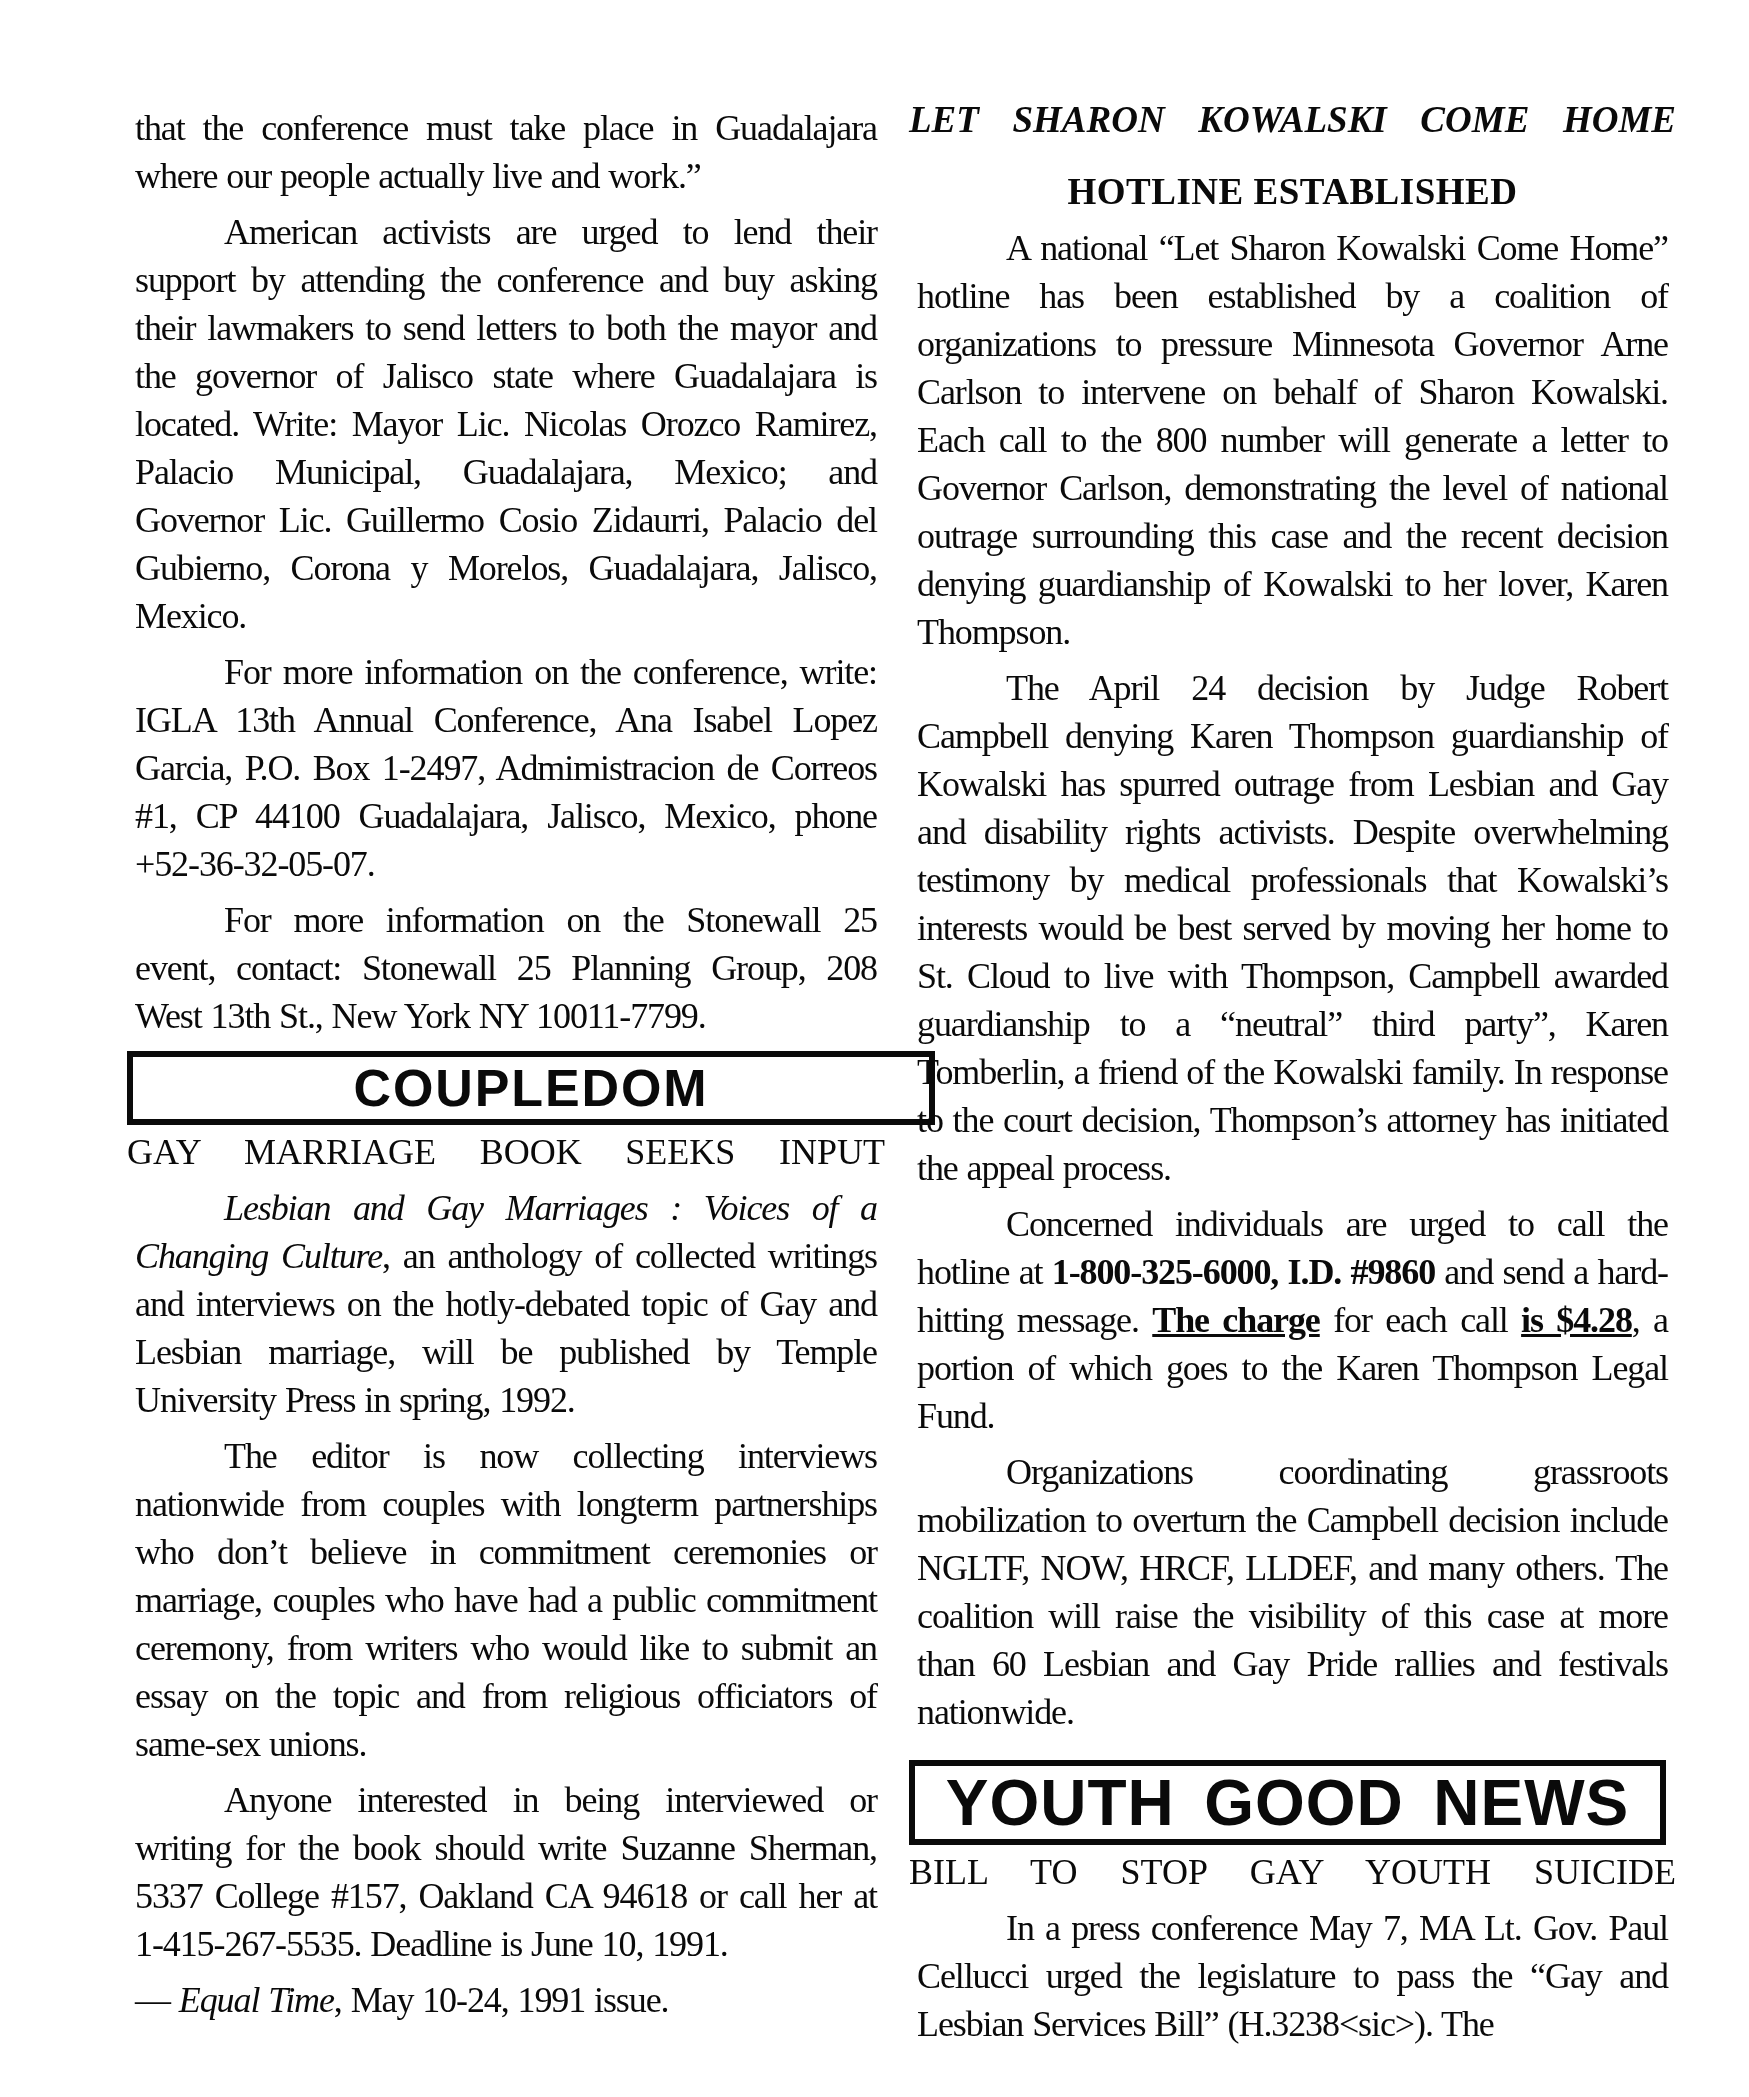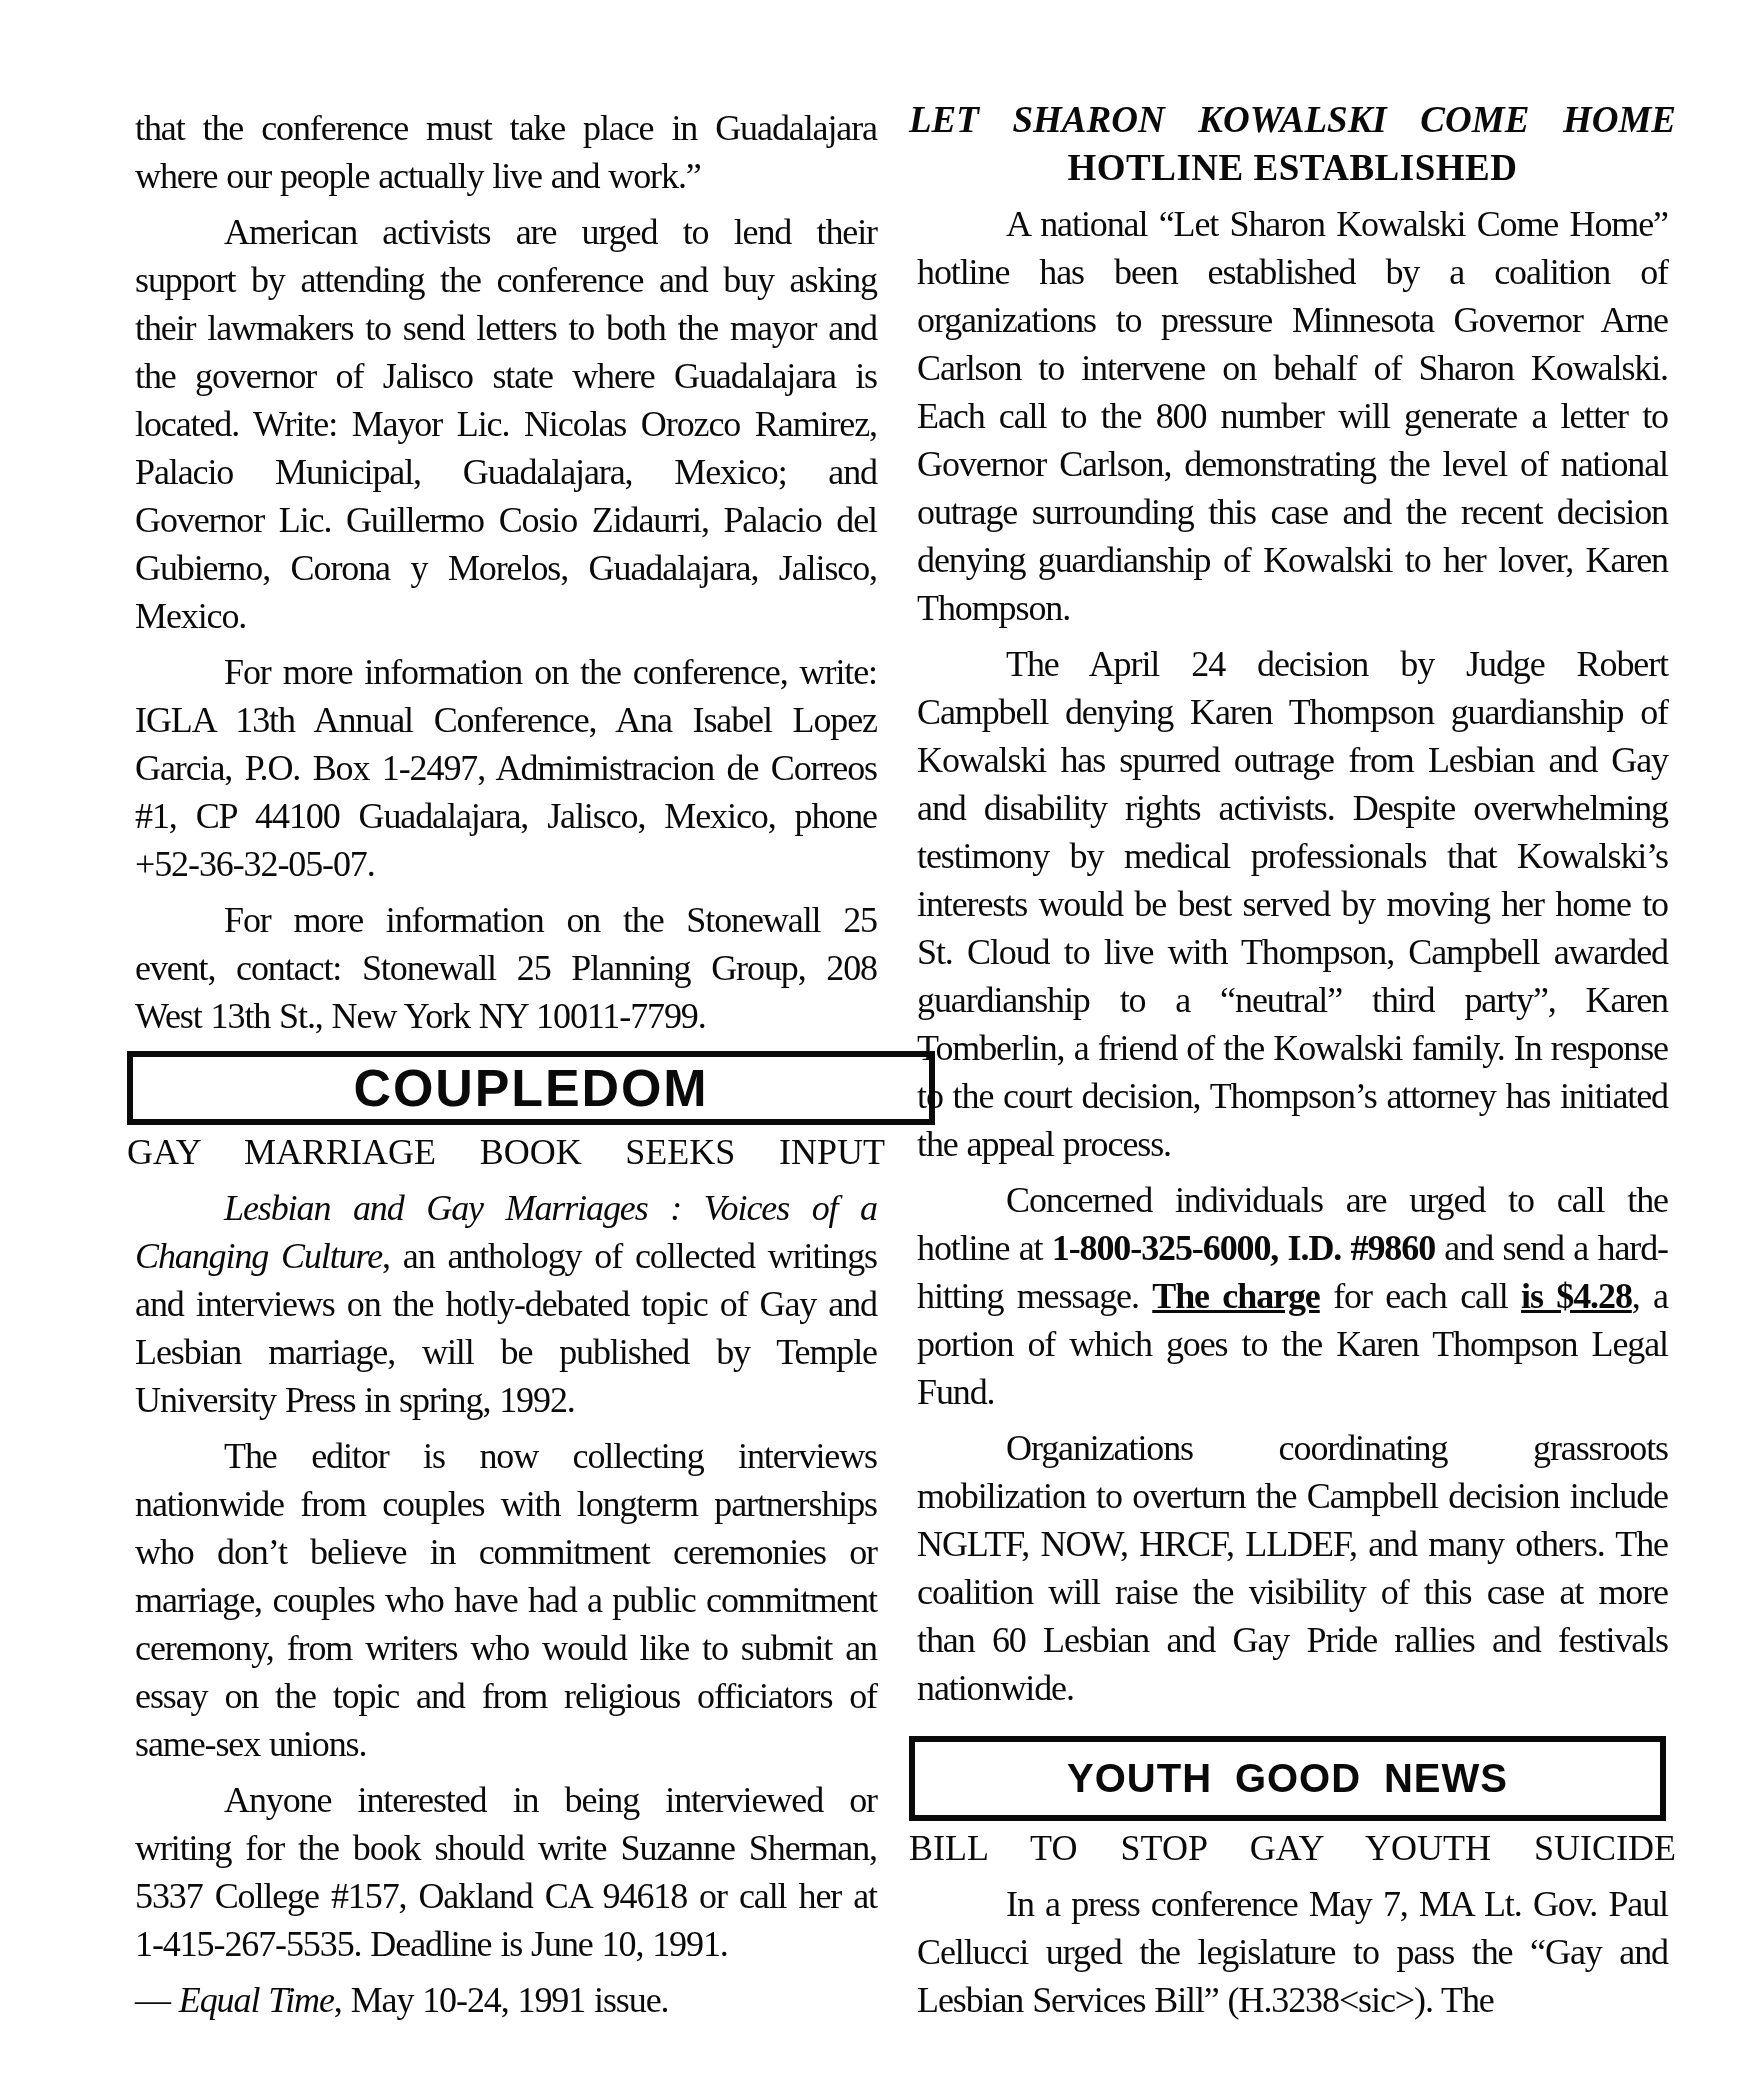--- a/index.html
+++ b/index.html
@@ -5,27 +5,27 @@
   html, body { margin:0; padding:0; background:#ffffff; }
   body { width:1749px; height:2097px; position:relative; overflow:hidden; color:#0a0a0a;
          font-family:"Liberation Serif", "DejaVu Serif", serif; }
   .col { position:absolute; top:96px; }
   .col-left { left:127px; width:758px; }
   .col-right { left:909px; width:767px; }
   p { margin:8px; font-size:36px; line-height:48px; text-align:justify; letter-spacing:-1.1px; word-spacing:1px; }
   p.indent { text-indent:89px; }
   p.credit { text-align:left; }
   .kicker { font-size:37px; line-height:48px; font-style:italic; font-weight:bold; letter-spacing:0px; text-align:justify; text-align-last:justify; }
-  .subhead { font-size:37px; line-height:48px; font-weight:bold; letter-spacing:0.5px; text-align:center; }
+  .subhead { font-size:37px; line-height:48px; font-weight:bold; letter-spacing:0.5px; text-align:center;margin-top:24px; }
   .headline { font-size:36px; line-height:48px; font-weight:normal; text-align:justify; text-align-last:justify; letter-spacing:0px; margin-top:2.9px; }
   .section-box { border:6.3px solid #0a0a0a; border-top-width:6.8px; border-bottom-width:6.8px; box-sizing:border-box;
                  display:flex; align-items:center; justify-content:center;
                  font-family:"Liberation Sans", "DejaVu Sans", sans-serif; font-weight:bold; color:#0a0a0a; }
   .box-couple { width:808px; height:74px; margin-top:10.7px; font-size:52px; letter-spacing:1.9px; }
-  .box-youth { width:757px; height:85px; margin-top:24px; font-size:40px; word-spacing:10.7px; letter-spacing:1px; }
+  .box-youth { width:757px; height:85px; margin-top:24px; font-size:64px; word-spacing:10.7px; letter-spacing:1px; }
   em { font-style:italic; }
   strong { font-weight:bold;text-decoration:underline; }
   .hotline-num { font-weight:bold; text-decoration-thickness:3.4px; text-underline-offset:4.9px; }
 </style>
 </head>
 <body>
 
 <div class="col col-left">
   <p>that the conference must take place in Guadalajara where our people actually live and work.”</p>
   <p class="indent">American activists are urged to lend their support by attending the conference and buy asking their lawmakers to send letters to both the mayor and the governor of Jalisco state where Guadalajara is located. Write: Mayor Lic. Nicolas Orozco Ramirez, Palacio Municipal, Guadalajara, Mexico; and Governor Lic. Guillermo Cosio Zidaurri, Palacio del Gubierno, Corona y Morelos, Guadalajara, Jalisco, Mexico.</p>

